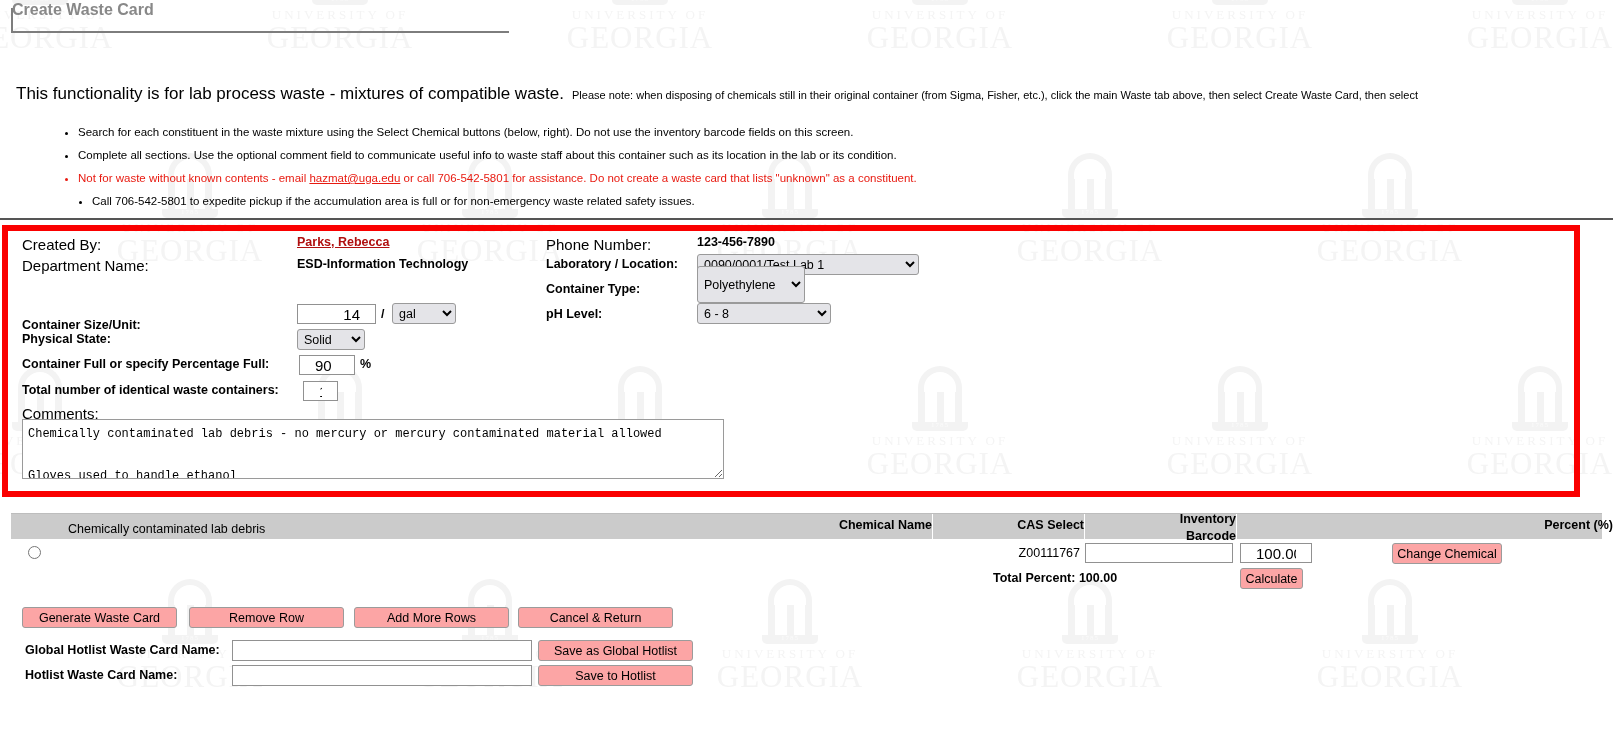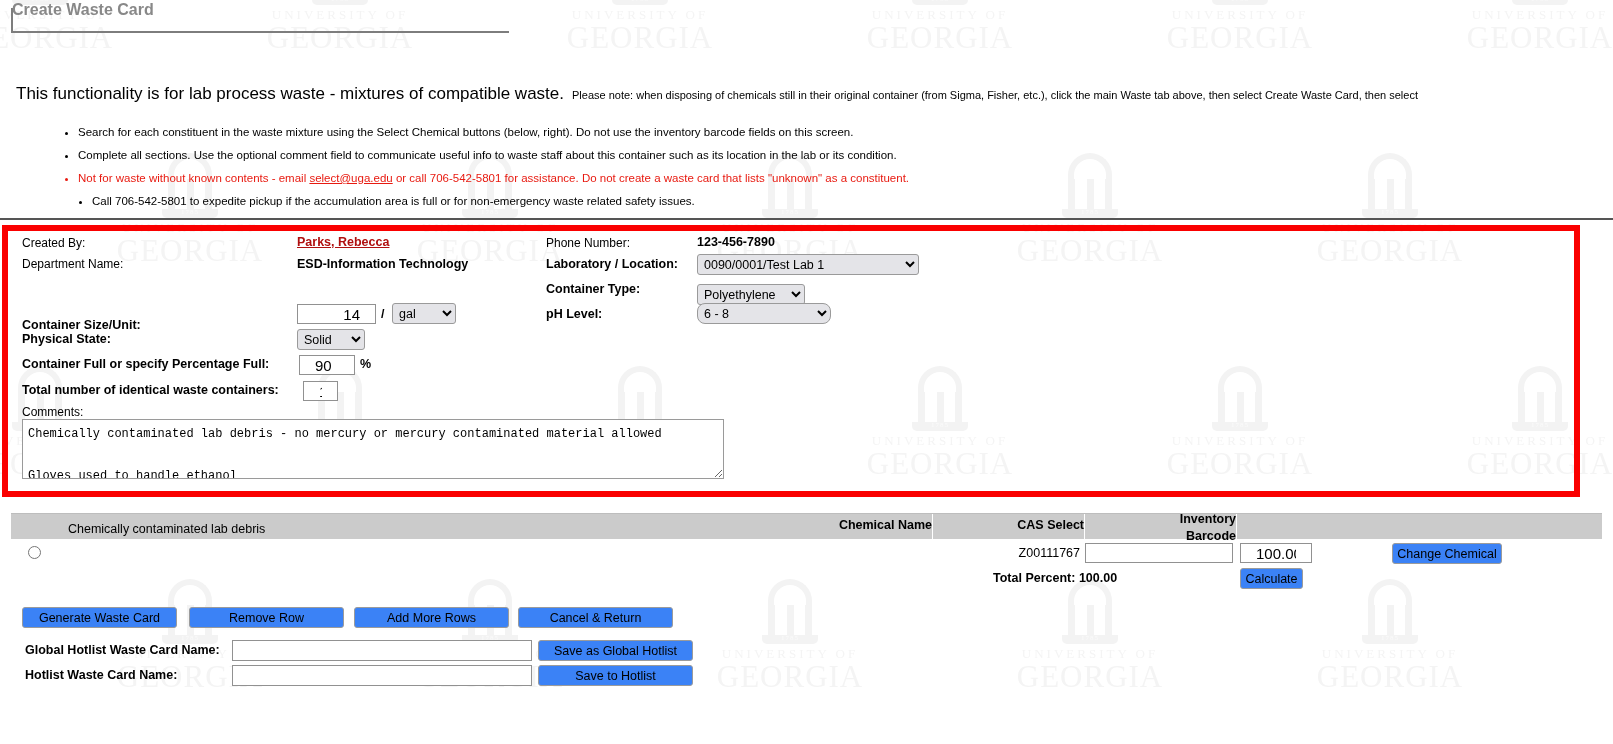--- a/index.html
+++ b/index.html
@@ -154,21 +154,21 @@
     position: absolute;
     left: 2px;
     top: 225px;
     width: 1578px;
     height: 272px;
     border: 6px solid #fa0000;
     box-sizing: border-box;
     background: transparent;
   }
 
-  .lbl { font-size: 12px; white-space: nowrap; }
+  .lbl { font-size: 15px; white-space: nowrap; }
   .lbl-b { font-size: 12.5px; font-weight: bold; white-space: nowrap; }
   .val-b { font-size: 12.5px; font-weight: bold; white-space: nowrap; }
 
   .abs { position: absolute; }
 
   .creator-link {
     color: #b01010;
     font-weight: bold;
     text-decoration: underline;
     font-size: 12.5px;
@@ -261,21 +261,21 @@
     position: absolute;
     left: 993px;
     top: 571px;
     font-size: 12.5px;
     font-weight: bold;
   }
 
   button.btn {
     font-family: "Liberation Sans", sans-serif;
     font-size: 12.5px;
-    background: #3b82f6;
+    background: #fca5a5;
     border: 1px solid #9b9b9b;
     border-radius: 3px;
     box-sizing: border-box;
     padding: 0;
     cursor: pointer;
     color: #000;
   }
 
   a { color: #b01010; }
 </style>
@@ -546,21 +546,21 @@
   <div class="title-wrap"></div>
   <div class="title-text">Create Waste Card</div>
 
   <div class="intro-lead">
     <span>This functionality is for lab process waste - mixtures of compatible waste.</span><span class="intro-note">Please note: when disposing of chemicals still in their original container (from Sigma, Fisher, etc.), click the main Waste tab above, then select Create Waste Card, then select</span>
   </div>
 
   <ul class="bullets" id="bullet-list">
       <li>Search for each constituent in the waste mixture using the Select Chemical buttons (below, right).  Do not use the inventory barcode fields on this screen.</li>
       <li>Complete all sections.  Use the optional comment field to communicate useful info to waste staff about this container such as its location in the lab or its condition.</li>
-      <li class="red"><span>Not for waste without known contents - email </span><a href="#">select@uga.edu</a><span> or call 706-542-5801 for assistance.  Do not create a waste card that lists "unknown" as a constituent.</span></li>
+      <li class="red"><span>Not for waste without known contents - email </span><a href="#">hazmat@uga.edu</a><span> or call 706-542-5801 for assistance.  Do not create a waste card that lists "unknown" as a constituent.</span></li>
       <li style="margin-left: 14px;">Call 706-542-5801 to expedite pickup if the accumulation area is full or for non-emergency waste related safety issues.</li>
     </ul>
 
   <div class="divider-top"></div>
 
   <div class="redbox"></div>
 
   <div class="abs lbl" style="left:22px; top:236px;">Created By:</div>
   <div class="abs lbl" style="left:22px; top:257px;">Department Name:</div>
   <div class="abs creator-link" style="left:297px; top:235px;">Parks, Rebecca</div>
@@ -592,39 +592,40 @@
 
   <div class="abs lbl" style="left:546px; top:236px;">Phone Number:</div>
   <div class="abs val-b" style="left:697px; top:235px;">123-456-7890</div>
 
   <div class="abs lbl-b" style="left:546px; top:257px;">Laboratory / Location:</div>
   <select class="sel abs" style="left:697px; top:254px; width:222px; height:21px;">
     <option>0090/0001/Test Lab 1</option>
   </select>
 
   <div class="abs lbl-b" style="left:546px; top:282px;">Container Type:</div>
-  <select class="sel abs" style="left:697px; top:284px; width:108px; height:21px;">
+  <select class="sel abs" style="left:697px; top:266px; width:108px; height:37px;">
     <option>Polyethylene</option>
   </select>
 
   <div class="abs lbl-b" style="left:546px; top:307px;">pH Level:</div>
-  <select class="sel abs" style="left:697px; top:303px; width:134px; height:21px;border-radius:8px;">
+  <select class="sel abs" style="left:697px; top:303px; width:134px; height:21px;">
     <option>6 - 8</option>
   </select>
 
   <div class="tbl-head">
     <div class="cell-sep" style="left:921px;"></div>
     <div class="cell-sep" style="left:1073px;"></div>
     <div class="cell-sep" style="left:1225px;"></div>
     <div class="th" style="left:55px; width:866px;">Chemical Name</div>
     <div class="th" style="left:921px; width:152px;">CAS Select</div>
     <div class="th two" style="left:1073px; width:152px;">
       <div>Inventory</div>
       <div>Barcode</div>
     </div>
+    <div class="th" style="left:1225px; width:377px;">Percent (%)</div>
   </div>
 
   <input type="radio" class="row-radio" name="chemrow" style="">
   <div class="row-name">Chemically contaminated lab debris</div>
   <div class="row-cas">Z00111767</div>
   <input class="txt abs" style="left: 1085px; top: 543px; width: 148px; height: 20px;" value="">
   <input class="txt num-right abs" style="left: 1240px; top: 543px; width: 72px; height: 20px;" value="100.00">
   <button class="btn abs" style="left:1392px; top:543px; width:110px; height:21px;">Change Chemical</button>
 
   <div class="total-pct">Total Percent: 100.00</div>

